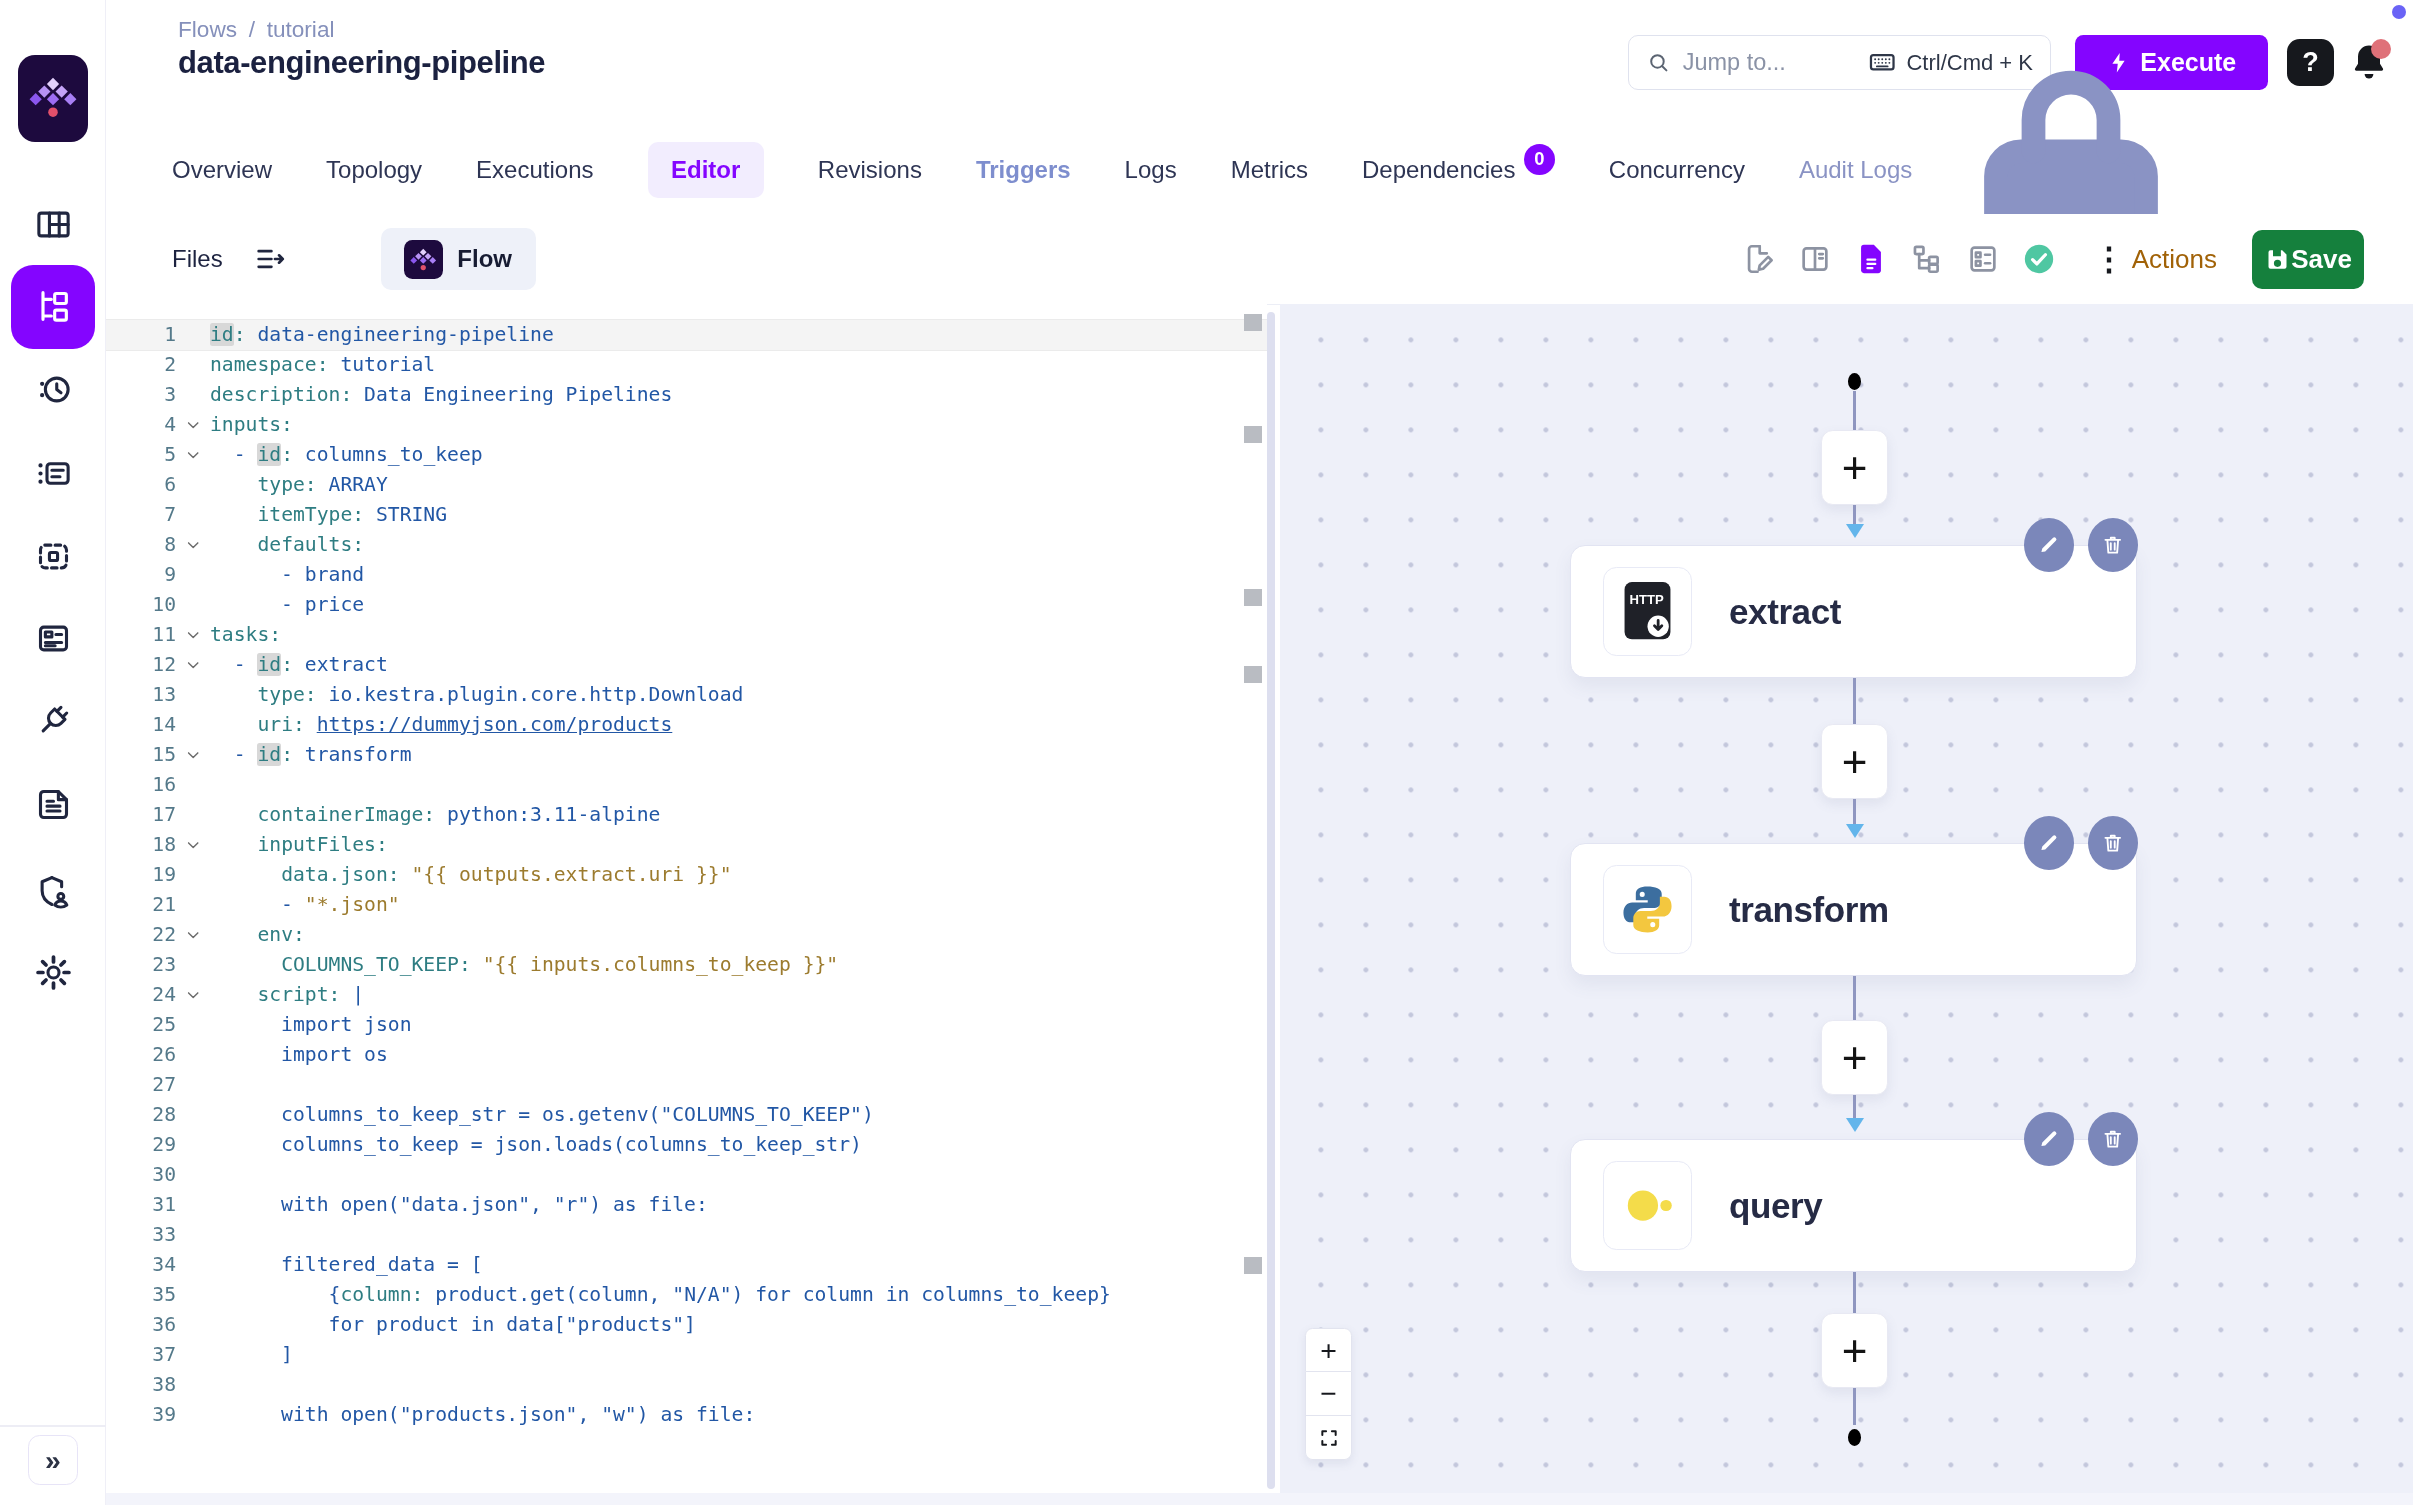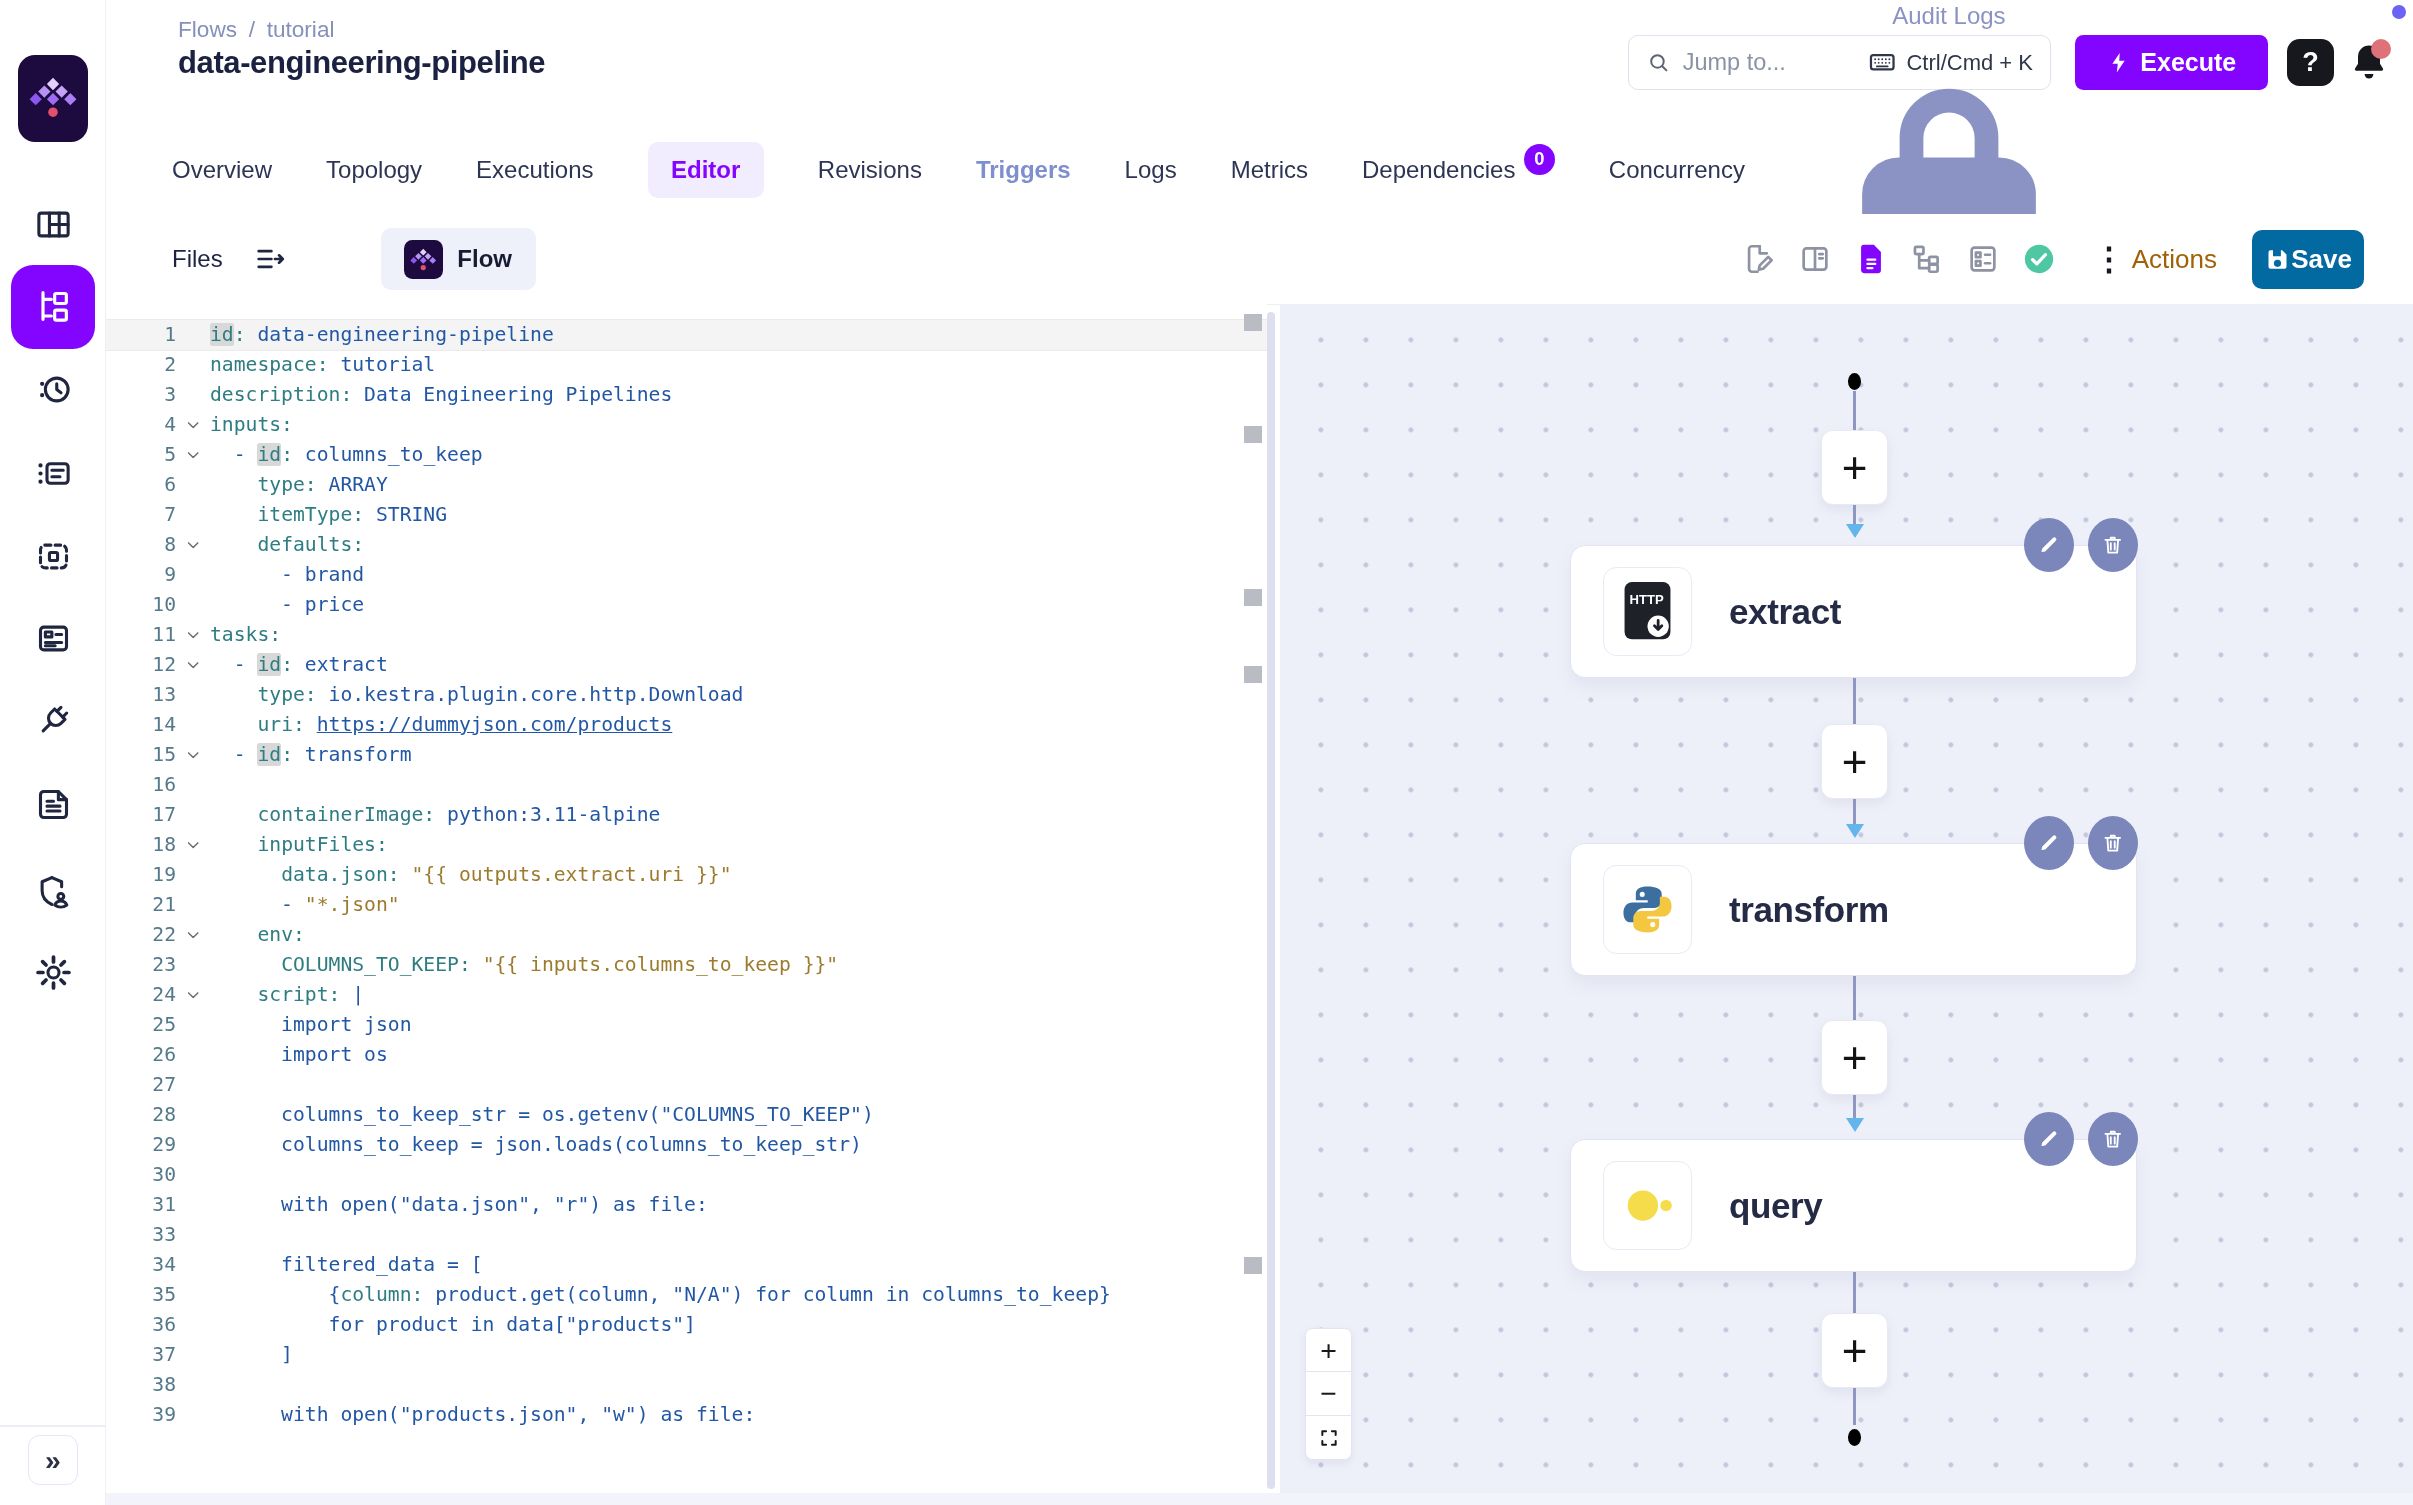--- a/index.html
+++ b/index.html
@@ -32,39 +32,39 @@
   .bell-btn { position:absolute; left:2232px; top:37px; width:49px; height:49px; display:flex; align-items:center; justify-content:center; }
   .bell-btn svg { width:44px; height:44px; }
   .bell-dot { position:absolute; right:1.7px; top:1.7px; width:20px; height:20px; border-radius:50%; background:#df7179; }
   .corner-dot { position:absolute; left:2392px; top:5px; width:14.2px; height:14.2px; border-radius:50%; background:#6a63f6; z-index:9; }
 
   
   .tabbar { position:absolute; left:106px; top:126px; right:0; height:88px; display:flex; align-items:center; padding-left:66px; gap:54px; background:#fff; }
   .tab { font-size:24px; font-weight:500; color:#2e3554; white-space:nowrap; display:flex; align-items:center; gap:8.4px; }
   .tab.active { background:#f2edfe; color:#8405FF; font-weight:700; padding:14.2px 23.5px; border-radius:10px; }
   .tab.hl { color:#7e8ece; font-weight:600; }
-  .tab.muted { color:#8a93c4;flex-direction:column; }
+  .tab.muted { color:#8a93c4; }
   .tab-badge { background:#8405FF; color:#fff; min-width:31px; height:31px; border-radius:50%; font-size:18.4px; font-weight:700; display:flex; align-items:center; justify-content:center; transform:translateY(-11px); }
 
   
   .filesbar { position:absolute; left:106px; top:214px; right:0; height:91px; background:#fff; border-bottom:1.7px solid #eceef6; display:flex; align-items:center; }
   .files-label { margin-left:66px; font-size:24px; font-weight:500; color:#1d2340; }
   .files-toggle { margin-left:30px; color:#20263f; display:flex; }
   .files-toggle svg { width:34px; height:34px; }
   .flow-tab { margin-left:94px; height:62px; background:#eef1f9; border-radius:10px; display:flex; align-items:center; gap:14.2px; padding:0 23.5px; }
   .mini-logo { width:39px; height:39px; border-radius:8.4px; background:#1d0a3e; display:flex; align-items:center; justify-content:center; }
   .mini-logo svg { width:28.5px; height:28.5px; }
   .flow-tab-label { font-size:24px; font-weight:700; color:#171c33; }
   .fb-right { margin-left:auto; margin-right:49px; display:flex; align-items:center; }
   .fb-icons { display:flex; align-items:center; gap:22px; }
   .fb-icons .fbi { width:34px; height:34px; color:#8d93a2; display:flex; }
   .fb-icons .fbi svg { width:34px; height:34px; }
   .kebab { margin-left:37px; font-size:32px; font-weight:700; color:#16181d; letter-spacing:0; }
   .actions-label { margin-left:6.7px; font-size:26px; font-weight:500; color:#a16207; }
-  .save-btn { margin-left:35px; width:112px; height:59px; background:#0369a1; border:none; border-radius:10px; color:#fff; font-size:26px; font-weight:600; font-family:inherit; display:flex; align-items:center; justify-content:center; }
+  .save-btn { margin-left:35px; width:112px; height:59px; background:#15803d; border:none; border-radius:10px; color:#fff; font-size:26px; font-weight:600; font-family:inherit; display:flex; align-items:center; justify-content:center; }
   .save-btn svg { width:27px; height:27px; }
 
   
   .editor { position:absolute; left:106px; top:304px; width:1161px; bottom:11.7px; background:#fff; padding-top:16px; overflow:hidden; font-family:"DejaVu Sans Mono", monospace; font-size:19.7px; }
   .cl { display:flex; height:30px; line-height:30px; }
   .cl.cur { background:#f4f4f4; box-shadow:0 -0.8px 0 #e6e6e6, 0 0.8px 0 #e6e6e6; }
   .ln { width:70px; flex:none; text-align:right; color:#54798a; user-select:none; }
   .fold { width:34px; flex:none; display:flex; align-items:center; justify-content:center; color:#6d6d6d; }
   .fold svg { width:18.4px; height:18.4px; }
   .ct { font:inherit; white-space:pre; }

